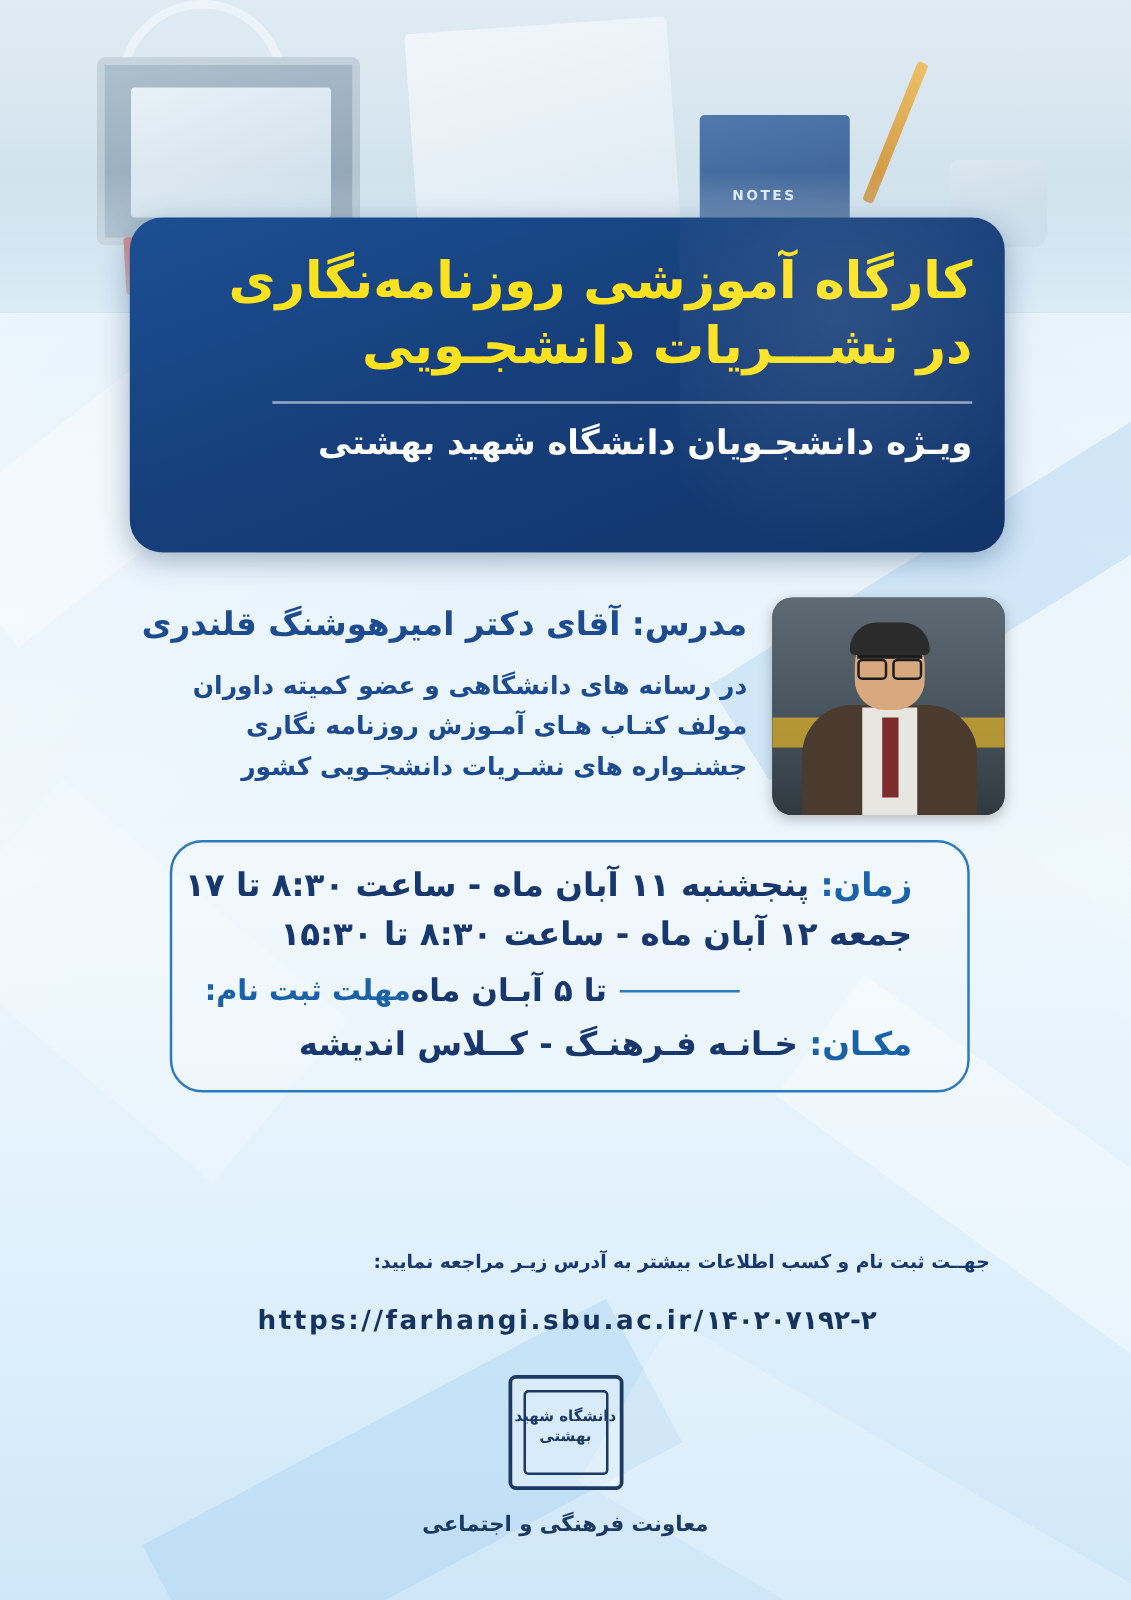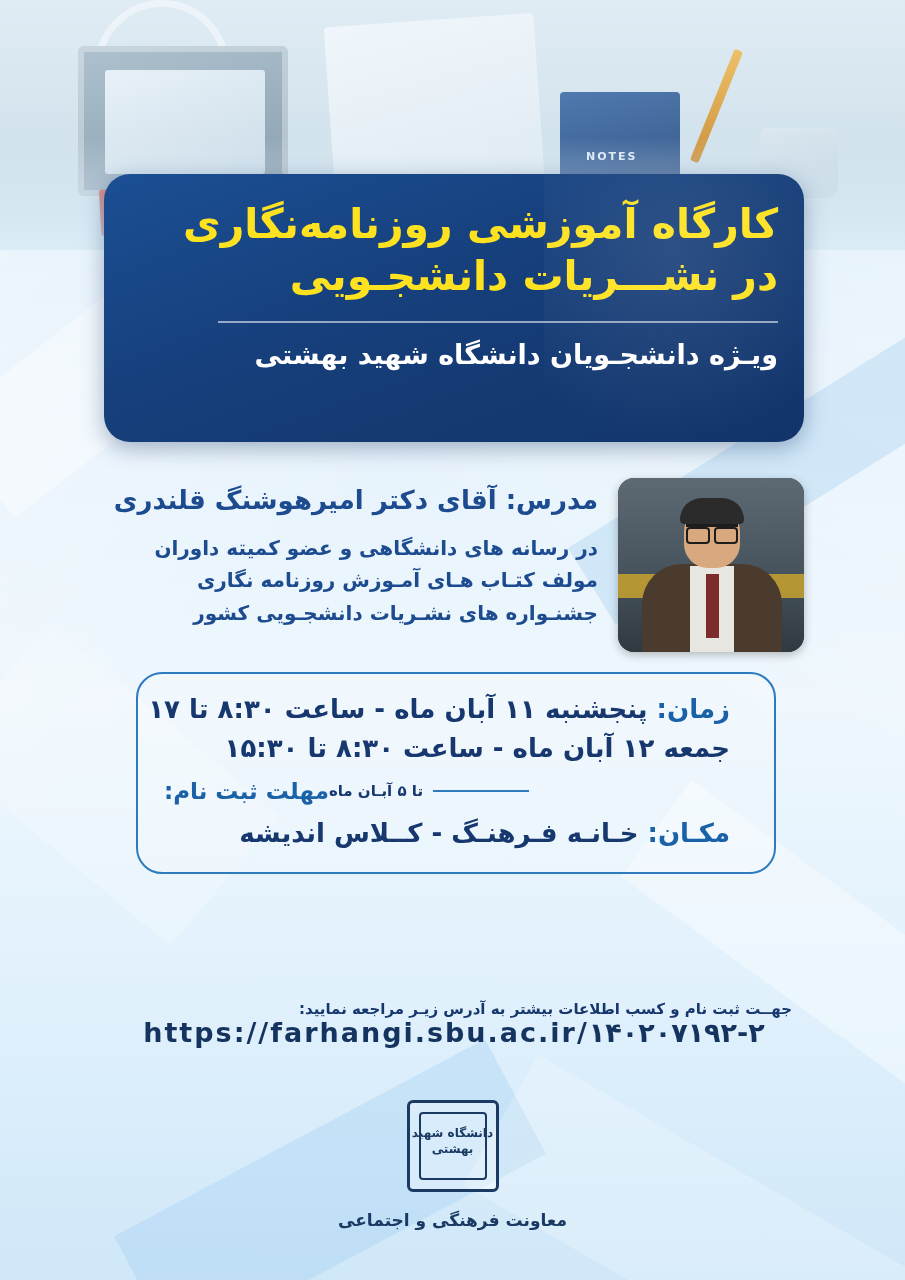--- a/index.html
+++ b/index.html
@@ -267,25 +267,25 @@
     position: absolute;
     left: 116px; top: 1000px;
     width: 676px;
     text-align: right;
     color: #17386e;
     font-size: 15px;
     font-weight: bold;
   }
   .url {
     position: absolute;
-    left: 116px; top: 1017px;
+    left: 116px; top: 1044px;
     width: 676px;
     text-align: center;
     color: #14335f;
-    font-size: 27px;
+    font-size: 21px;
     font-weight: bold;
     letter-spacing: 2px;
     direction: ltr;
     font-family: "DejaVu Sans", "Liberation Sans", sans-serif;
   }
 
   
   .footer {
     position: absolute;
     left: 0; top: 1100px;
@@ -373,21 +373,21 @@
   <div class="info-card">
     <div class="info-line first">
       <span class="label-blue">زمان:</span>
       <span>پنجشنبه ۱۱ آبان ماه - ساعت ۸:۳۰ تا ۱۷</span>
     </div>
     <div class="info-line">
       <span>جمعه ۱۲ آبان ماه - ساعت ۸:۳۰ تا ۱۵:۳۰</span>
     </div>
     <div class="sep-row">
       <span class="label-blue" style="font-size:23px; font-weight:bold;">مهلت ثبت نام:</span>
-      <span style="color:#17386e; font-size:15px; font-weight:bold; margin-right:10px;">تا ۵ آبـان ماه</span>
+      <span style="color:#17386e; font-size:25px; font-weight:bold; margin-right:10px;">تا ۵ آبـان ماه</span>
       <span class="sep-line"></span>
     </div>
     <div class="info-line" style="margin-top:10px;">
       <span class="label-blue">مکـان:</span>
       <span>خـانـه فـرهنـگ - کــلاس اندیشه</span>
     </div>
   </div>
 
   <div class="cta">جهــت ثبت نام و کسب اطلاعات بیشتر به آدرس زیـر مراجعه نمایید:</div>
   <div class="url">https://farhangi.sbu.ac.ir/۱۴۰۲۰۷۱۹۲-۲</div>

